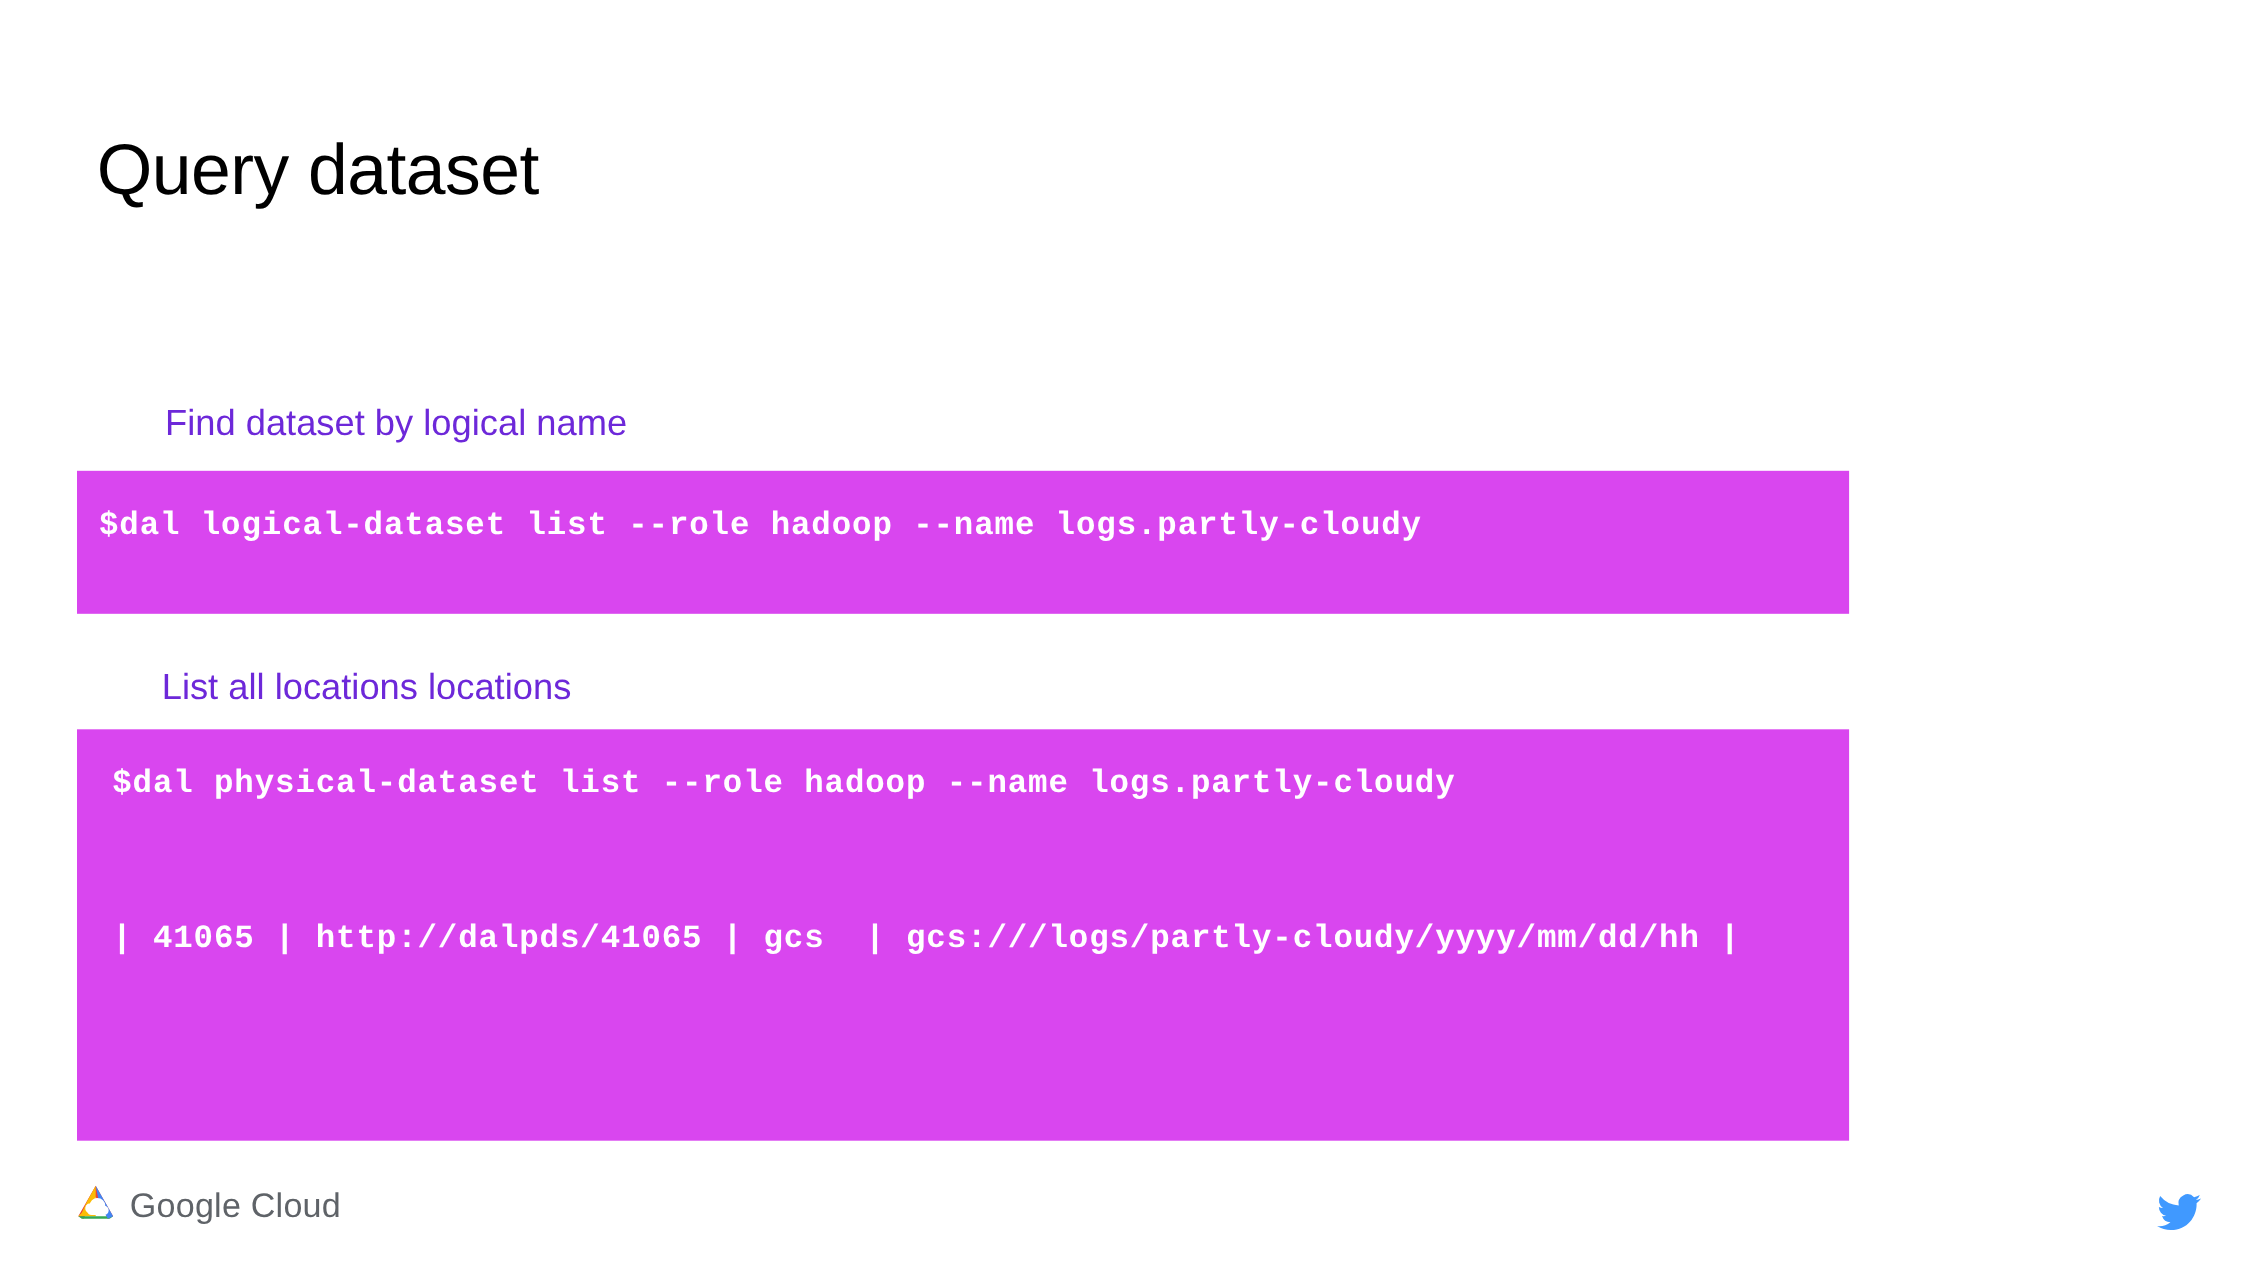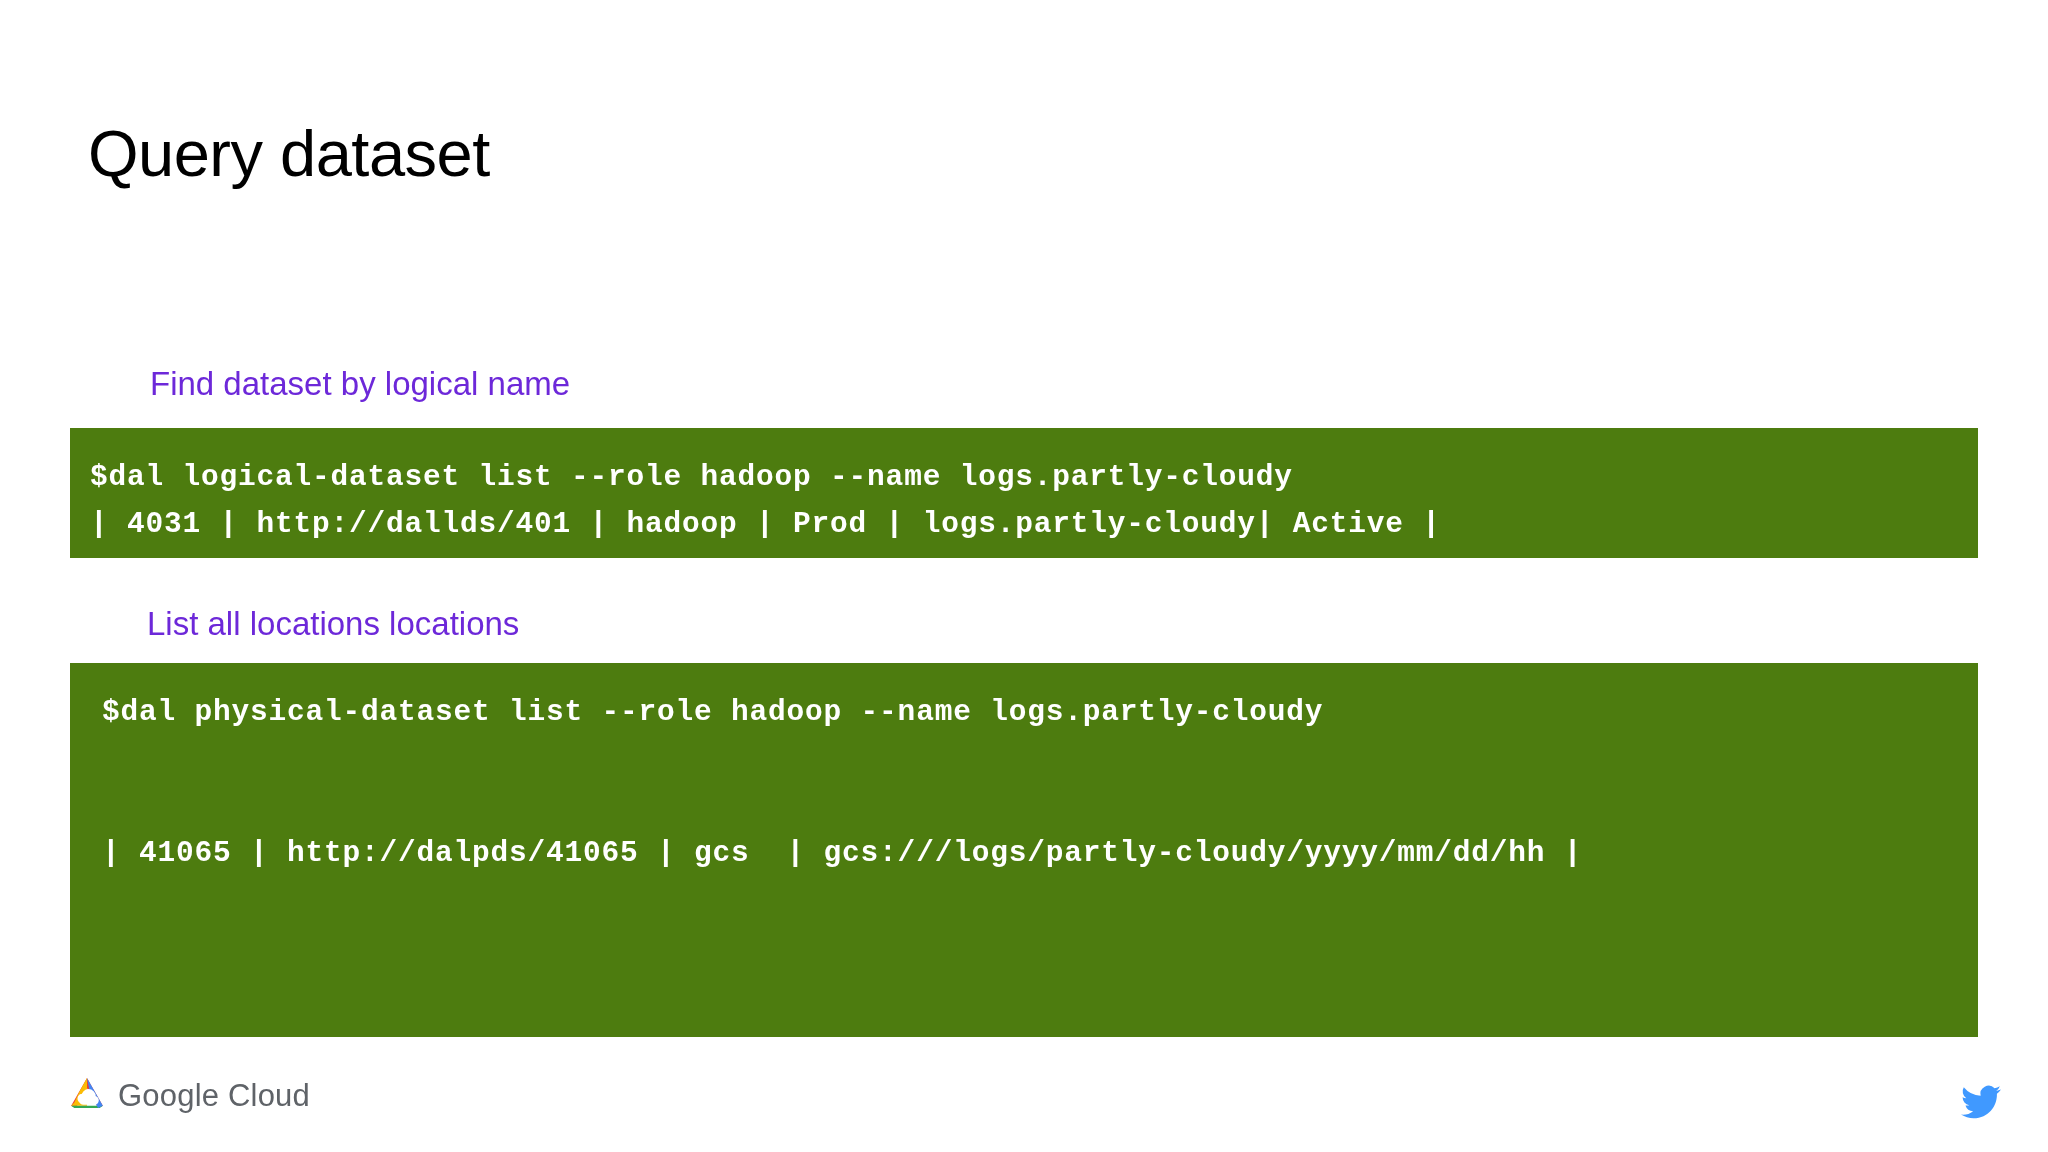--- a/index.html
+++ b/index.html
@@ -39,22 +39,22 @@
     color: #6d28d9;
     white-space: nowrap;
   }
   .caption-1 { left: 150px; top: 365px; }
   .caption-2 { left: 147px; top: 605px; }
 
   
   .code-block {
     position: absolute;
     left: 70px;
-    width: 1908px;
-    background: #4d7c0f;
+    width: 1611px;
+    background: #d946ef;
     box-sizing: border-box;
     font-family: "Liberation Mono", "DejaVu Sans Mono", monospace;
     color: #ffffff;
     font-weight: 700;
     font-size: 29.5px;
     letter-spacing: 0.8px;
   }
   .code-block-1 {
     top: 428px;
     height: 130px;
@@ -73,21 +73,21 @@
   .code-line.blank {
     height: 47px;
   }
 
   
   .gc-logo {
     position: absolute;
     left: 68px;
     top: 1076px;
     display: flex;
-    align-items: flex-end;
+    align-items: center;
     gap: 12px;
   }
   .gc-wordmark {
     font-family: "Liberation Sans", sans-serif;
     font-size: 31px;
     font-weight: 400;
     color: #5f6368;
     letter-spacing: 0.2px;
     white-space: nowrap;
   }
@@ -101,21 +101,20 @@
 </style>
 </head>
 <body>
 
 <div class="slide-title">Query dataset</div>
 
 <div class="caption caption-1">Find dataset by logical name</div>
 
 <div class="code-block code-block-1">
   <div class="code-line">$dal logical-dataset list --role hadoop --name logs.partly-cloudy</div>
-  <div class="code-line">| 4031 | http://dallds/401 | hadoop | Prod | logs.partly-cloudy| Active |</div>
 </div>
 
 <div class="caption caption-2">List all locations locations</div>
 
 <div class="code-block code-block-2">
   <div class="code-line">$dal physical-dataset list --role hadoop --name logs.partly-cloudy</div>
   <div class="code-line blank"></div>
   <div class="code-line blank"></div>
   <div class="code-line">| 41065 | http://dalpds/41065 | gcs  | gcs:///logs/partly-cloudy/yyyy/mm/dd/hh |</div>
 </div>

